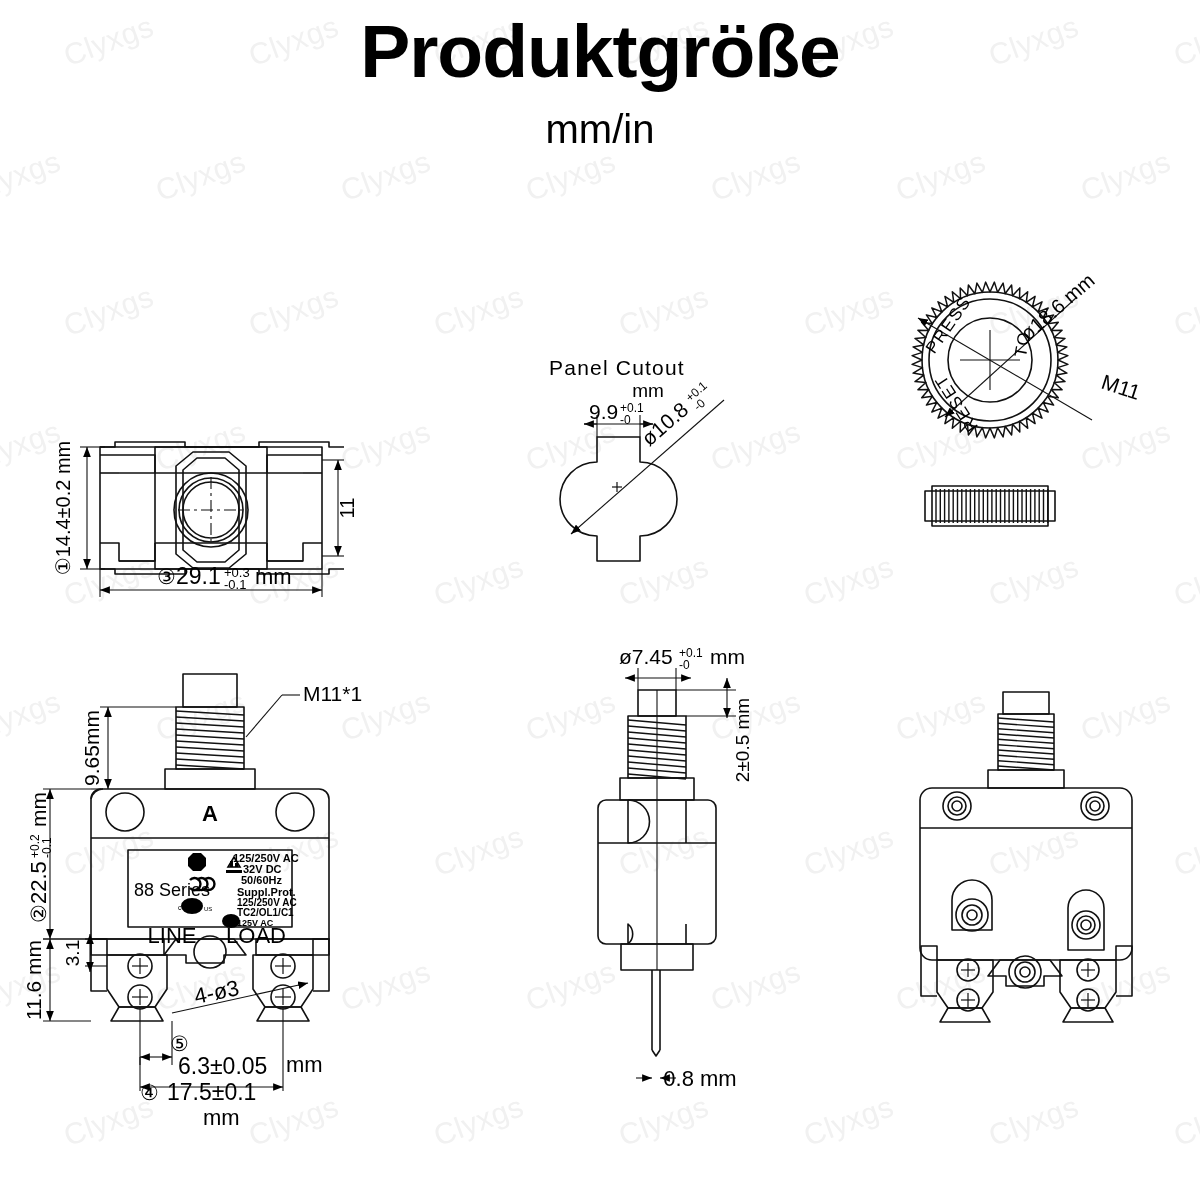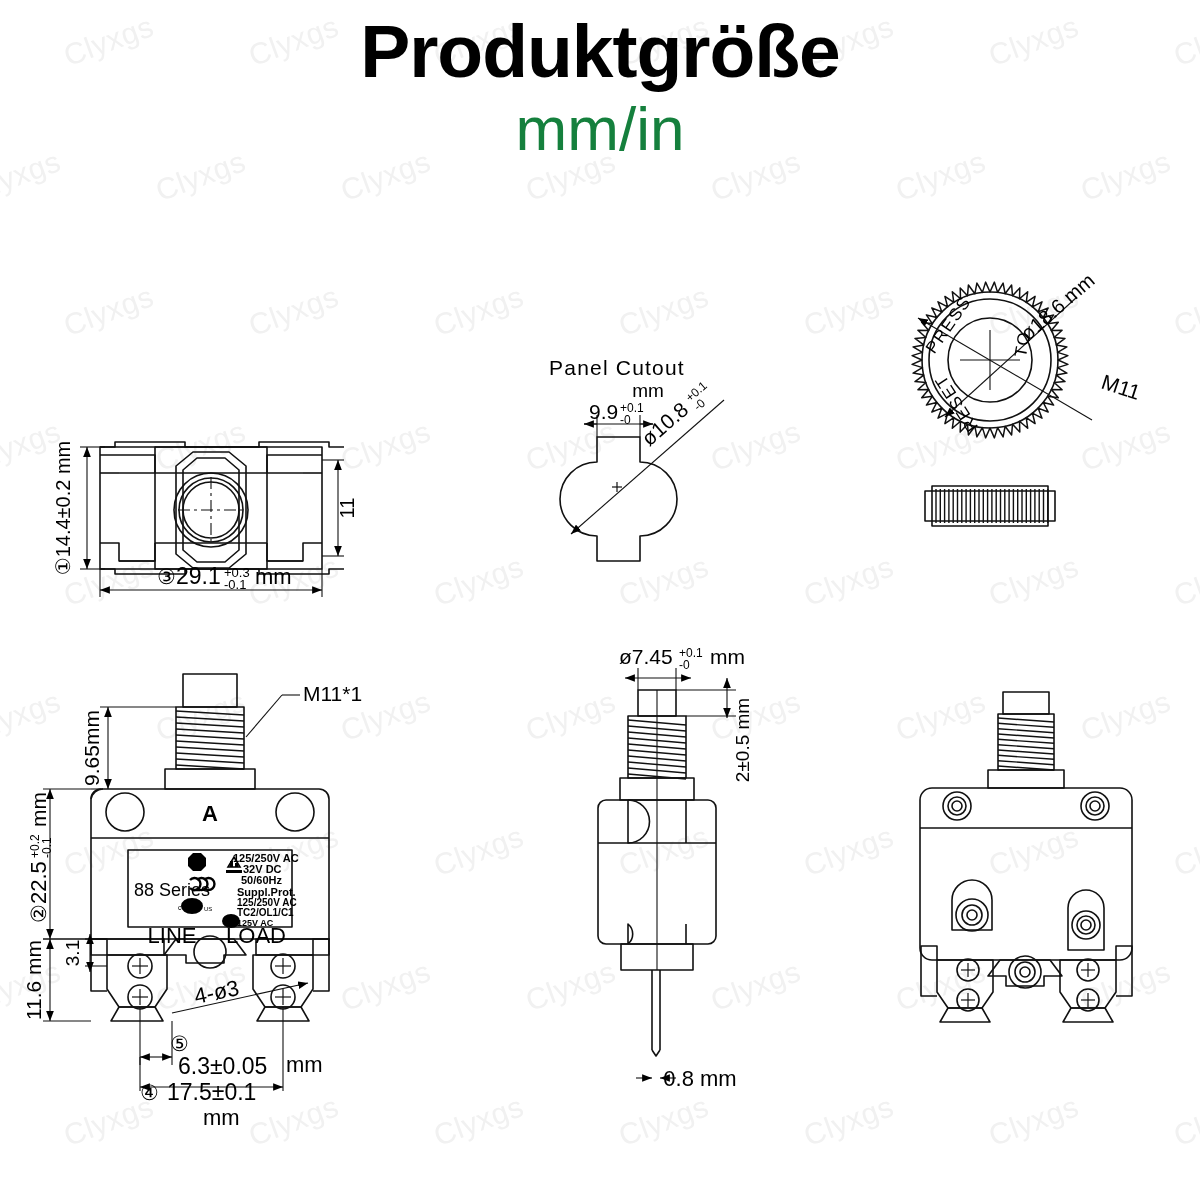--- a/index.html
+++ b/index.html
@@ -19,21 +19,21 @@
   .art{position:absolute;inset:0;z-index:2;}
   .title-wrap{
     position:absolute;left:0;top:8px;width:1200px;text-align:center;z-index:3;
   }
   .title-main{
     font-family:"Liberation Sans",sans-serif;font-weight:bold;
     font-size:75px;line-height:86px;color:#000;letter-spacing:-1px;
   }
   .title-sub{
     font-family:"Liberation Sans",sans-serif;font-weight:normal;
-    font-size:62px;line-height:70px;color:#15803d;
+    font-size:40px;line-height:70px;color:#000000;
   }
   svg{display:block;}
   text{font-family:"Liberation Sans",sans-serif;fill:#000;}
 </style>
 </head>
 <body>
 
 <div id="stage">
 
   <div class="wm-layer" id="wmlayer">

